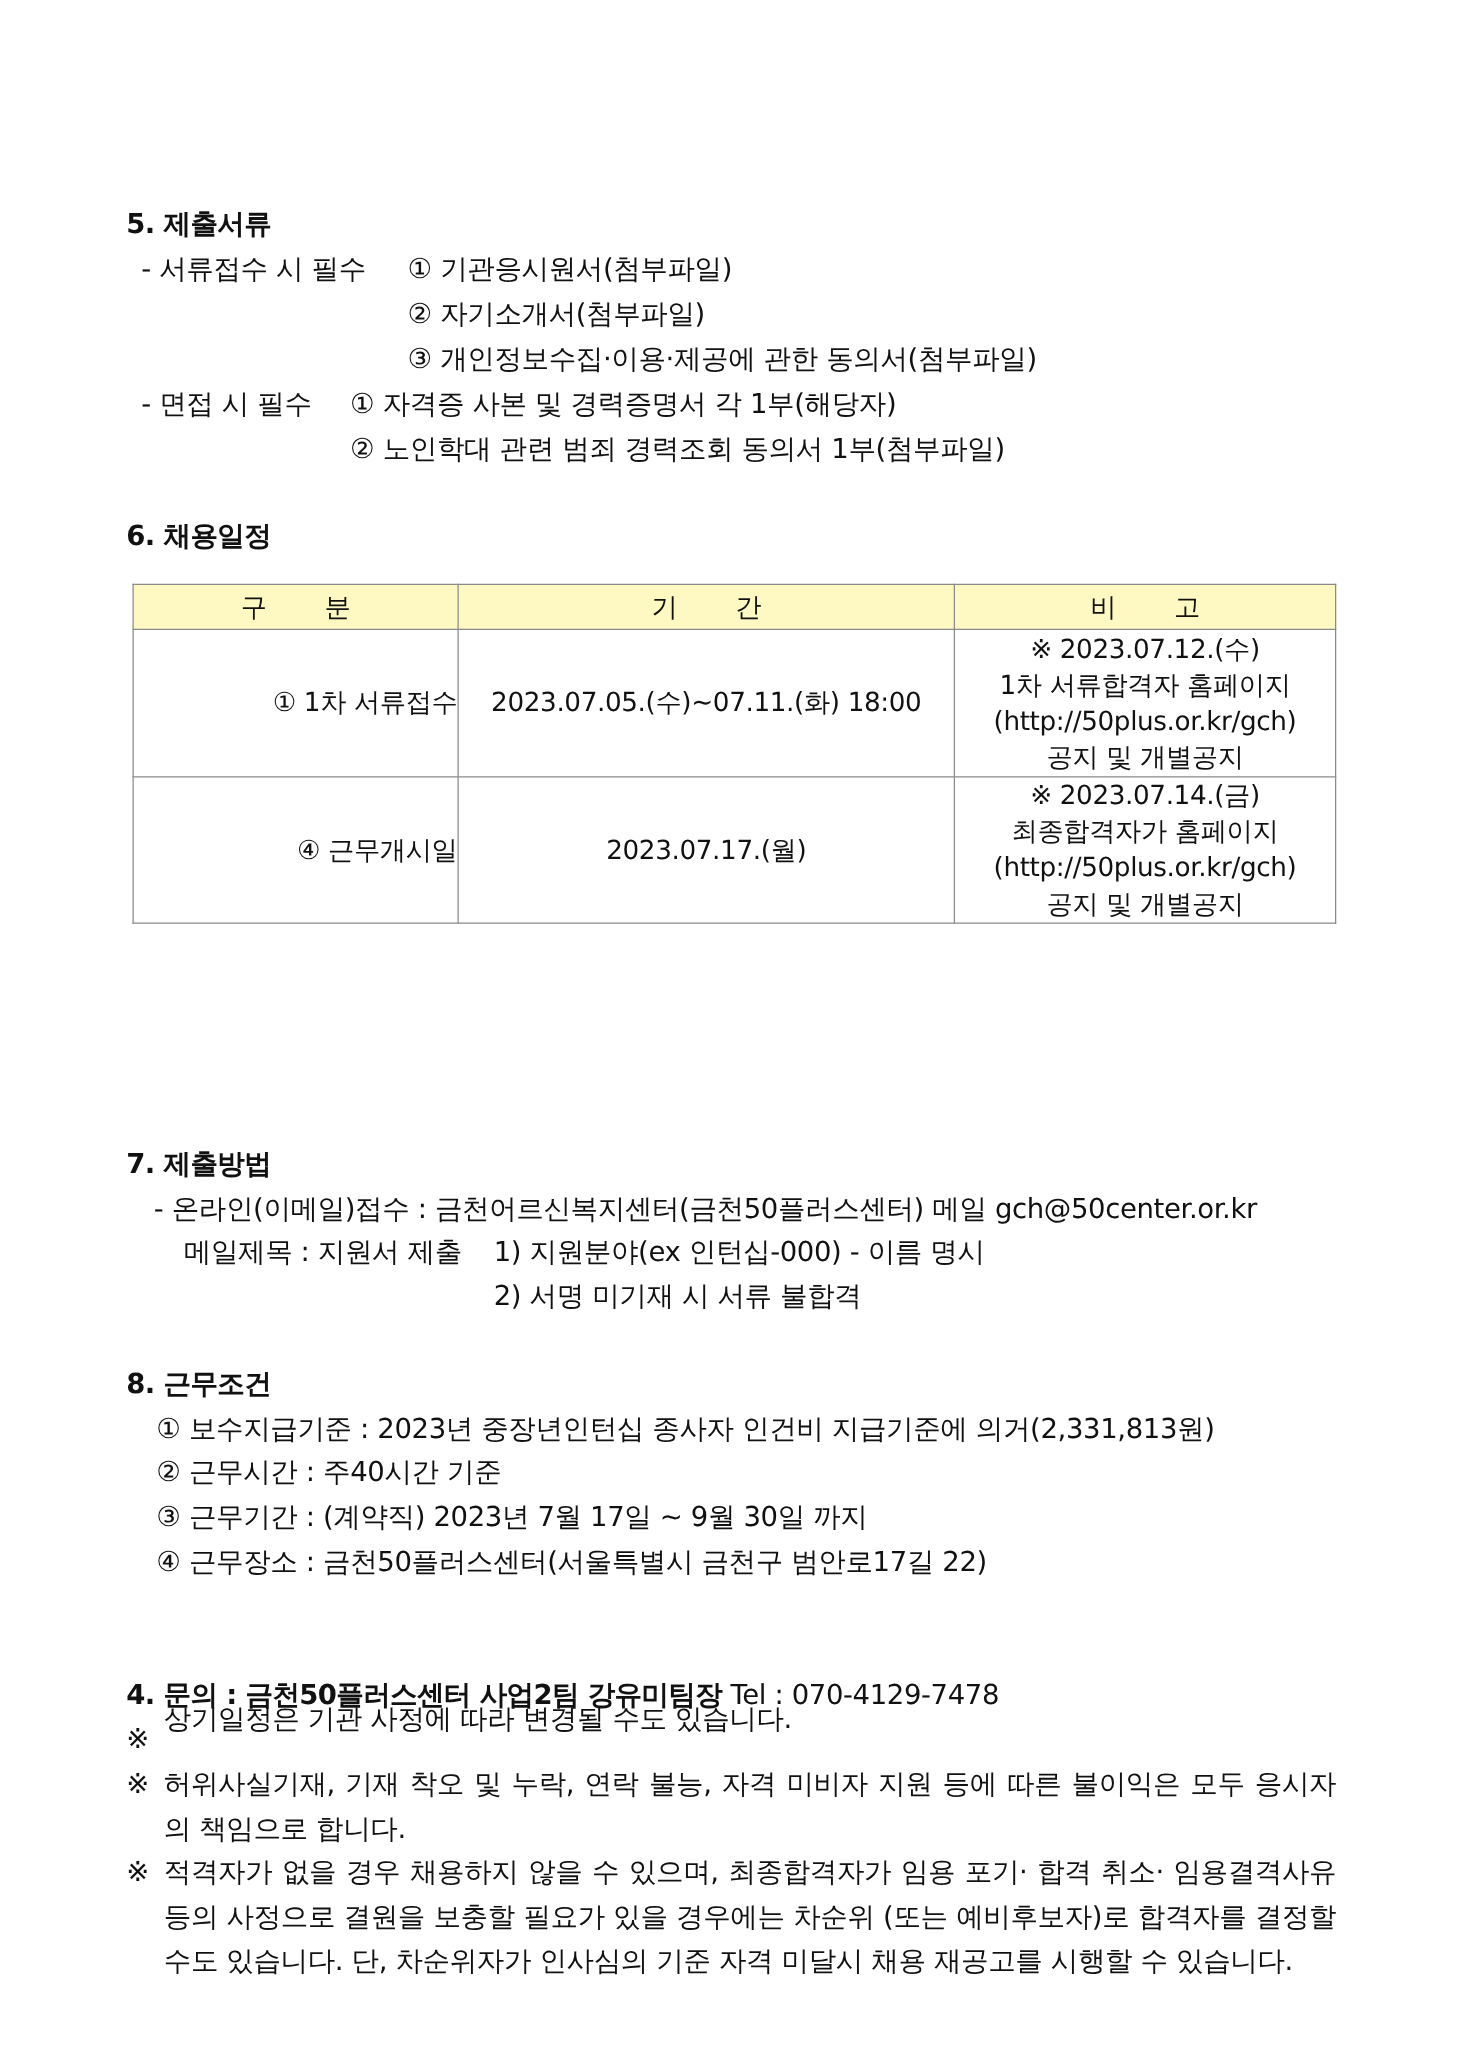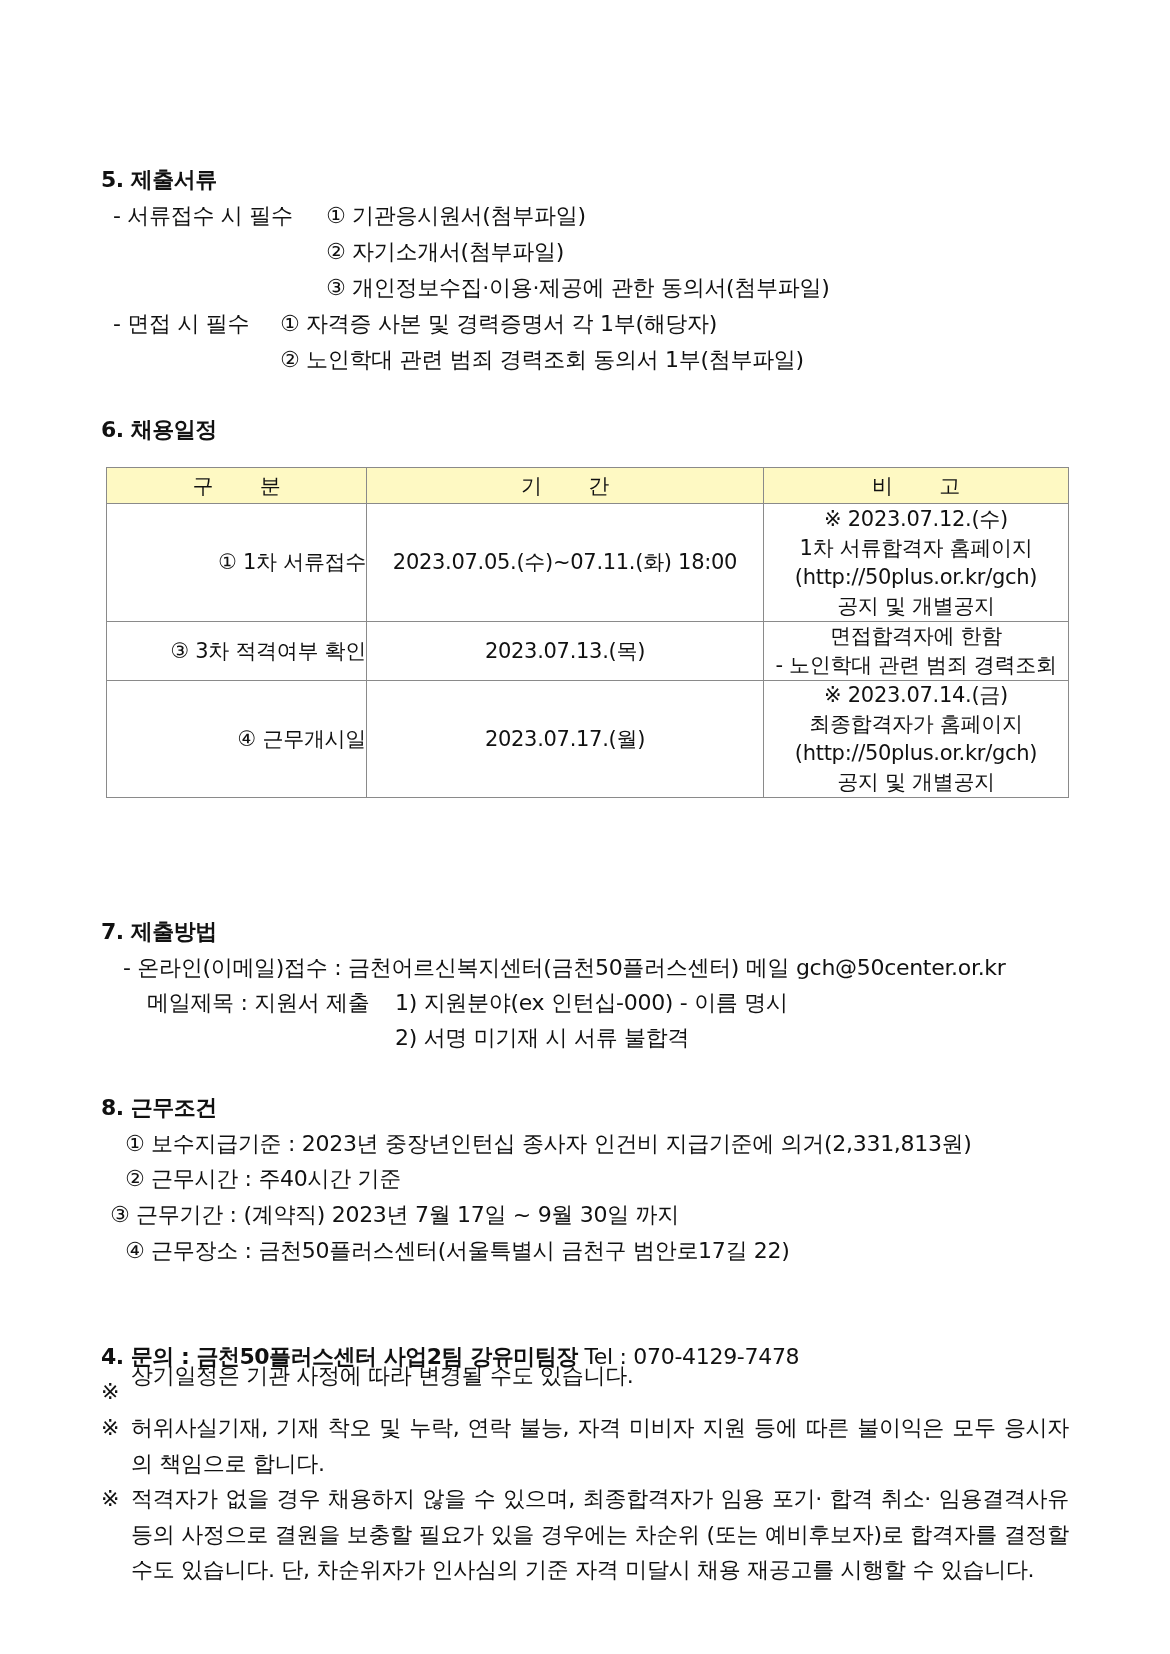--- a/index.html
+++ b/index.html
@@ -61,30 +61,20 @@
       <td class="c2">
         <span class="cellline">2023.07.05.(수)~07.11.(화) 18:00</span>
       </td>
       <td class="c3">
         <span class="cellline">※ 2023.07.12.(수)</span>
         <span class="cellline">1차 서류합격자 홈페이지</span>
         <span class="cellline">(http://50plus.or.kr/gch)</span>
         <span class="cellline">공지 및 개별공지</span>
       </td>
     </tr>
-    <tr style="height:58px;">
-      <td class="c1">③ 3차 적격여부 확인</td>
-      <td class="c2">
-        <span class="cellline">2023.07.13.(목)</span>
-      </td>
-      <td class="c3">
-        <span class="cellline">면접합격자에 한함</span>
-        <span class="cellline">- 노인학대 관련 범죄 경력조회</span>
-      </td>
-    </tr>
     <tr style="height:117px;">
       <td class="c1">④ 근무개시일</td>
       <td class="c2">
         <span class="cellline">2023.07.17.(월)</span>
       </td>
       <td class="c3">
         <span class="cellline">※ 2023.07.14.(금)</span>
         <span class="cellline">최종합격자가 홈페이지</span>
         <span class="cellline">(http://50plus.or.kr/gch)</span>
         <span class="cellline">공지 및 개별공지</span>
@@ -95,21 +85,21 @@
 
 <div class="line h" style="left:101px; top:914px;">7. 제출방법</div>
 <div class="line" style="left:123px; top:950px;">- 온라인(이메일)접수 : 금천어르신복지센터(금천50플러스센터) 메일 gch@50center.or.kr</div>
 <div class="line" style="left:147px; top:985px;">메일제목 : 지원서 제출</div>
 <div class="line" style="left:395px; top:985px;">1) 지원분야(ex 인턴십-000) - 이름 명시</div>
 <div class="line" style="left:395px; top:1020px;">2) 서명 미기재 시 서류 불합격</div>
 
 <div class="line h" style="left:101px; top:1090px;">8. 근무조건</div>
 <div class="line" style="left:125px; top:1126px;">① 보수지급기준 : 2023년 중장년인턴십 종사자 인건비 지급기준에 의거(2,331,813원)</div>
 <div class="line" style="left:125px; top:1161px;">② 근무시간 : 주40시간 기준</div>
-<div class="line" style="left:110px; top:1197px;">③ 근무기간 : (계약직) 2023년 7월 17일 ~ 9월 30일 까지</div>
+<div class="line" style="left:125px; top:1197px;">③ 근무기간 : (계약직) 2023년 7월 17일 ~ 9월 30일 까지</div>
 <div class="line" style="left:125px; top:1233px;">④ 근무장소 : 금천50플러스센터(서울특별시 금천구 범안로17길 22)</div>
 
 <div class="line" style="left:101px; top:1339px;"><span class="h">4. 문의 : 금천50플러스센터 사업2팀 강유미팀장</span> <span>Tel : 070-4129-7478</span></div>
 
 <div class="note-mark" style="top:1374px;">※</div>
 <div class="justify" style="top:1358px;">상기일정은 기관 사정에 따라 변경될 수도 있습니다.</div>
 
 <div class="note-mark" style="top:1410px;">※</div>
 <div class="justify" style="top:1410px;">허위사실기재, 기재 착오 및 누락, 연락 불능, 자격 미비자 지원 등에 따른 불이익은 모두 응시자의 책임으로 합니다.</div>
 

